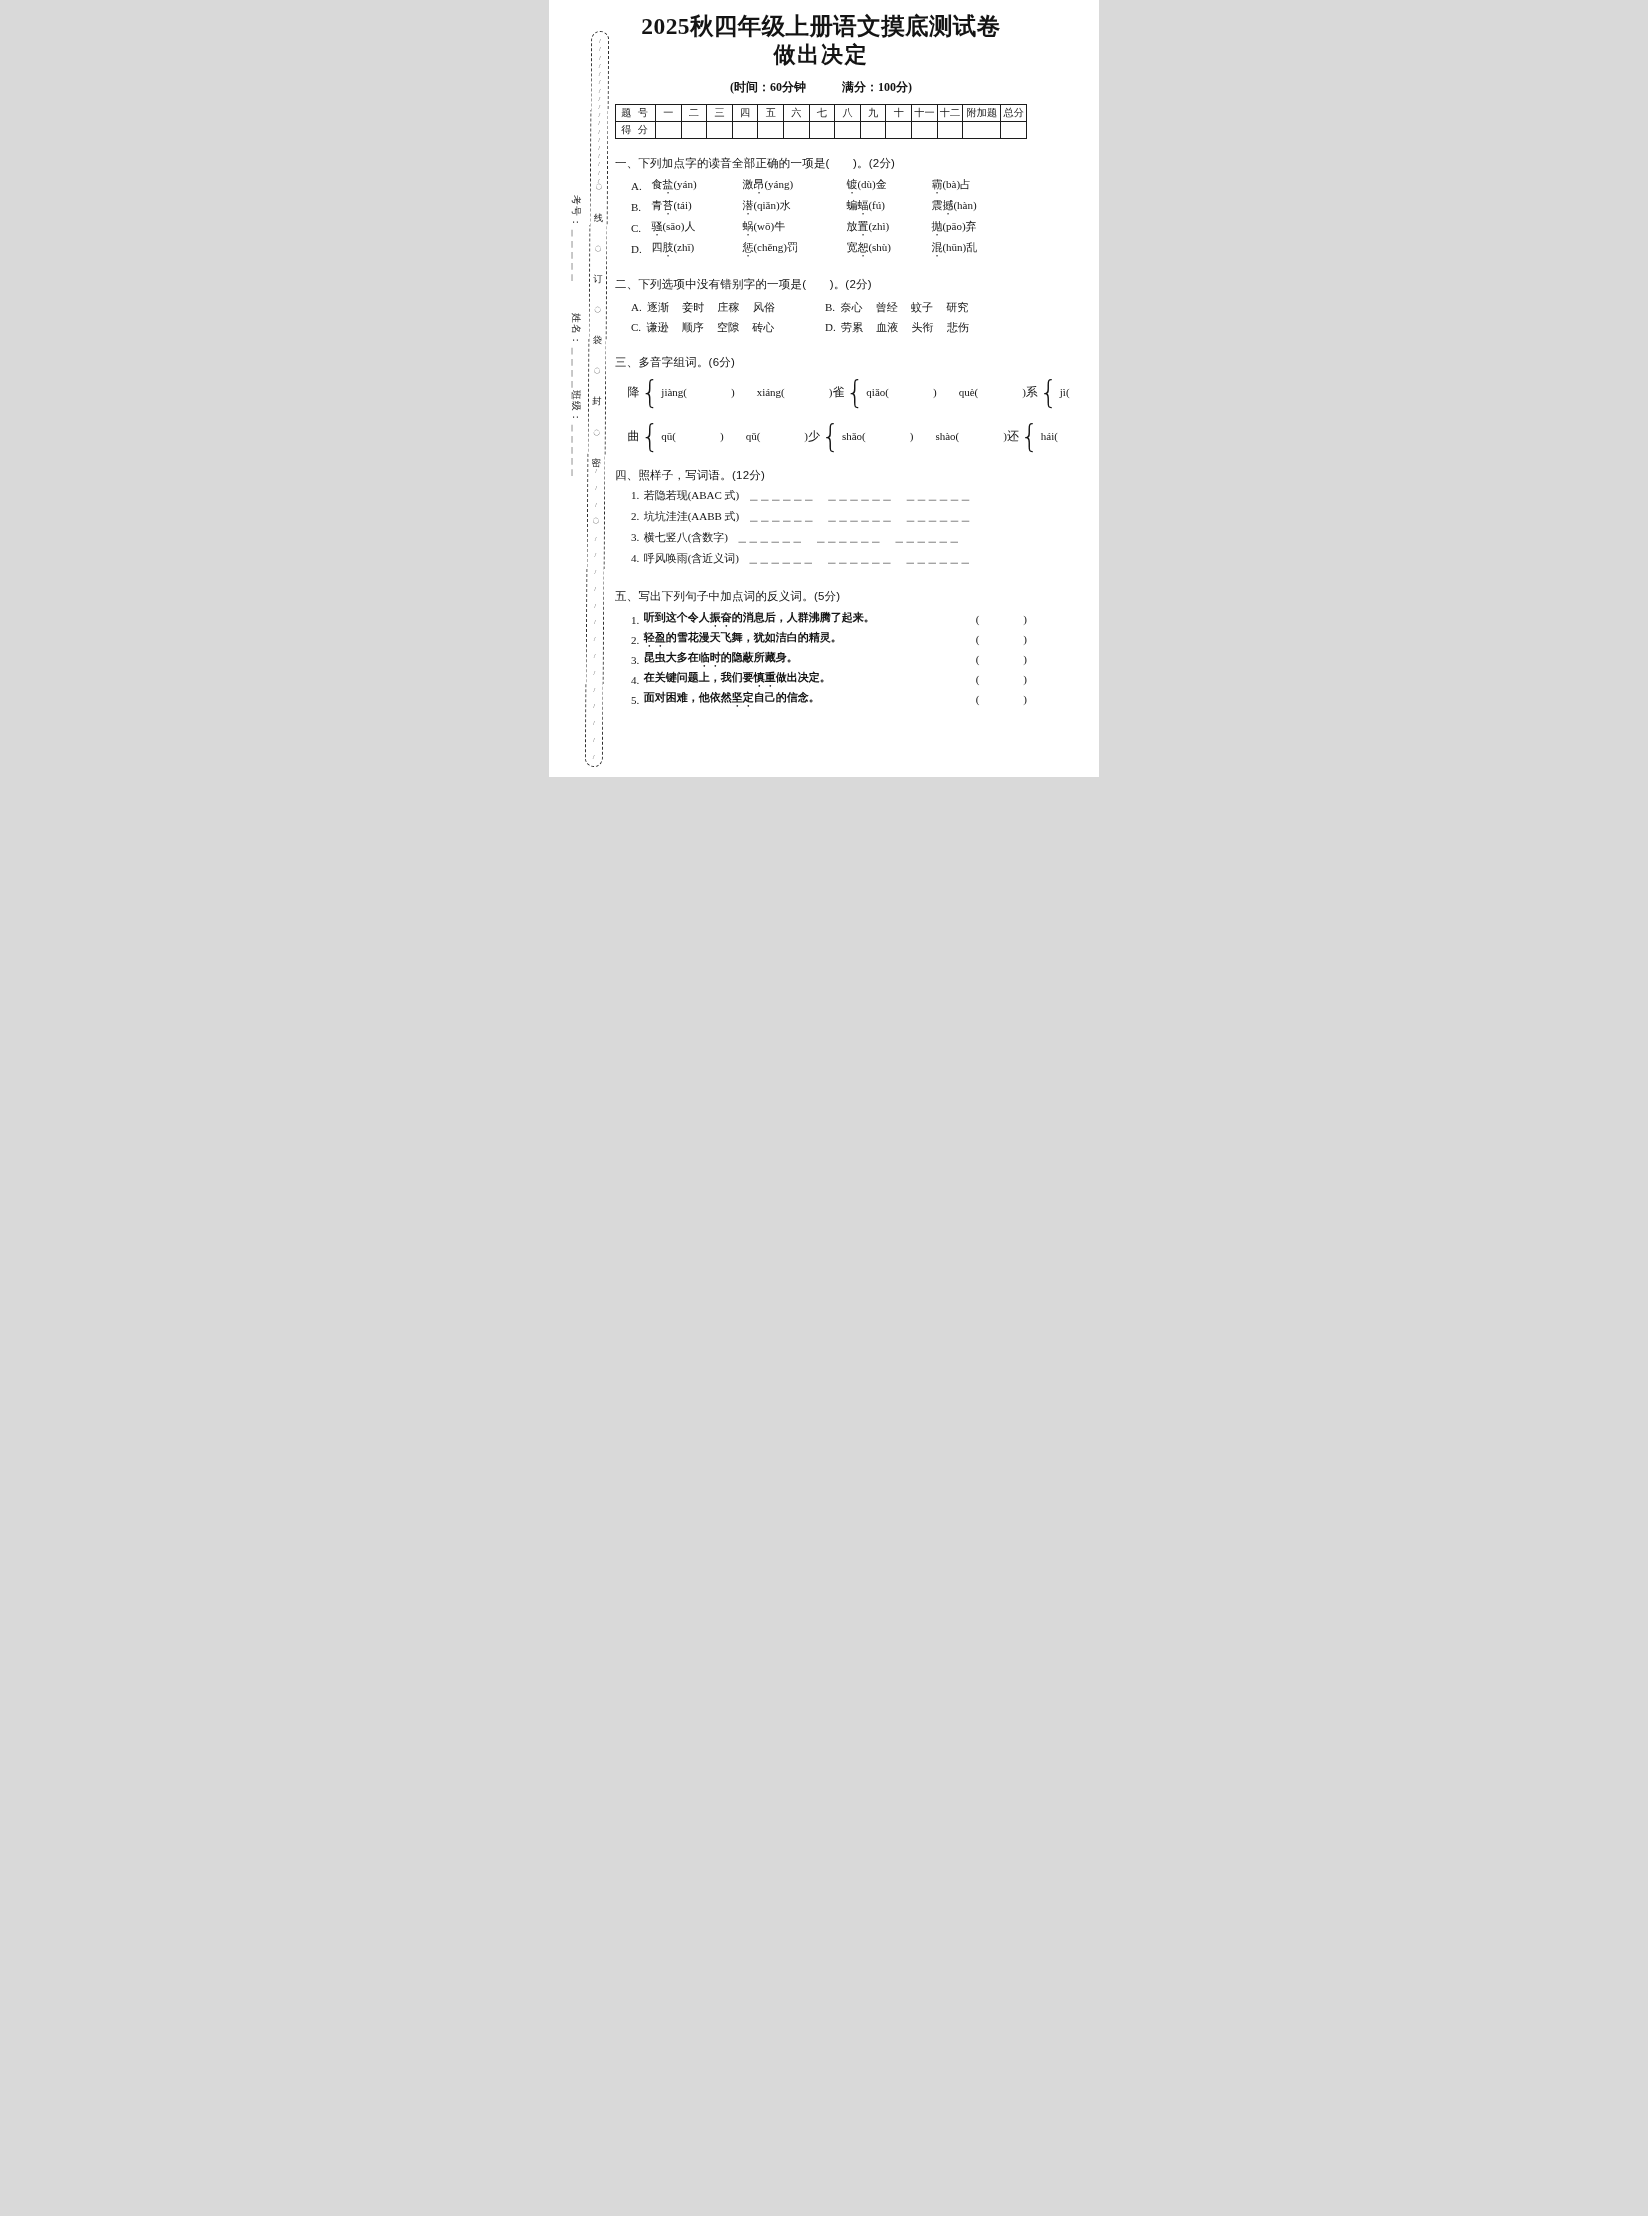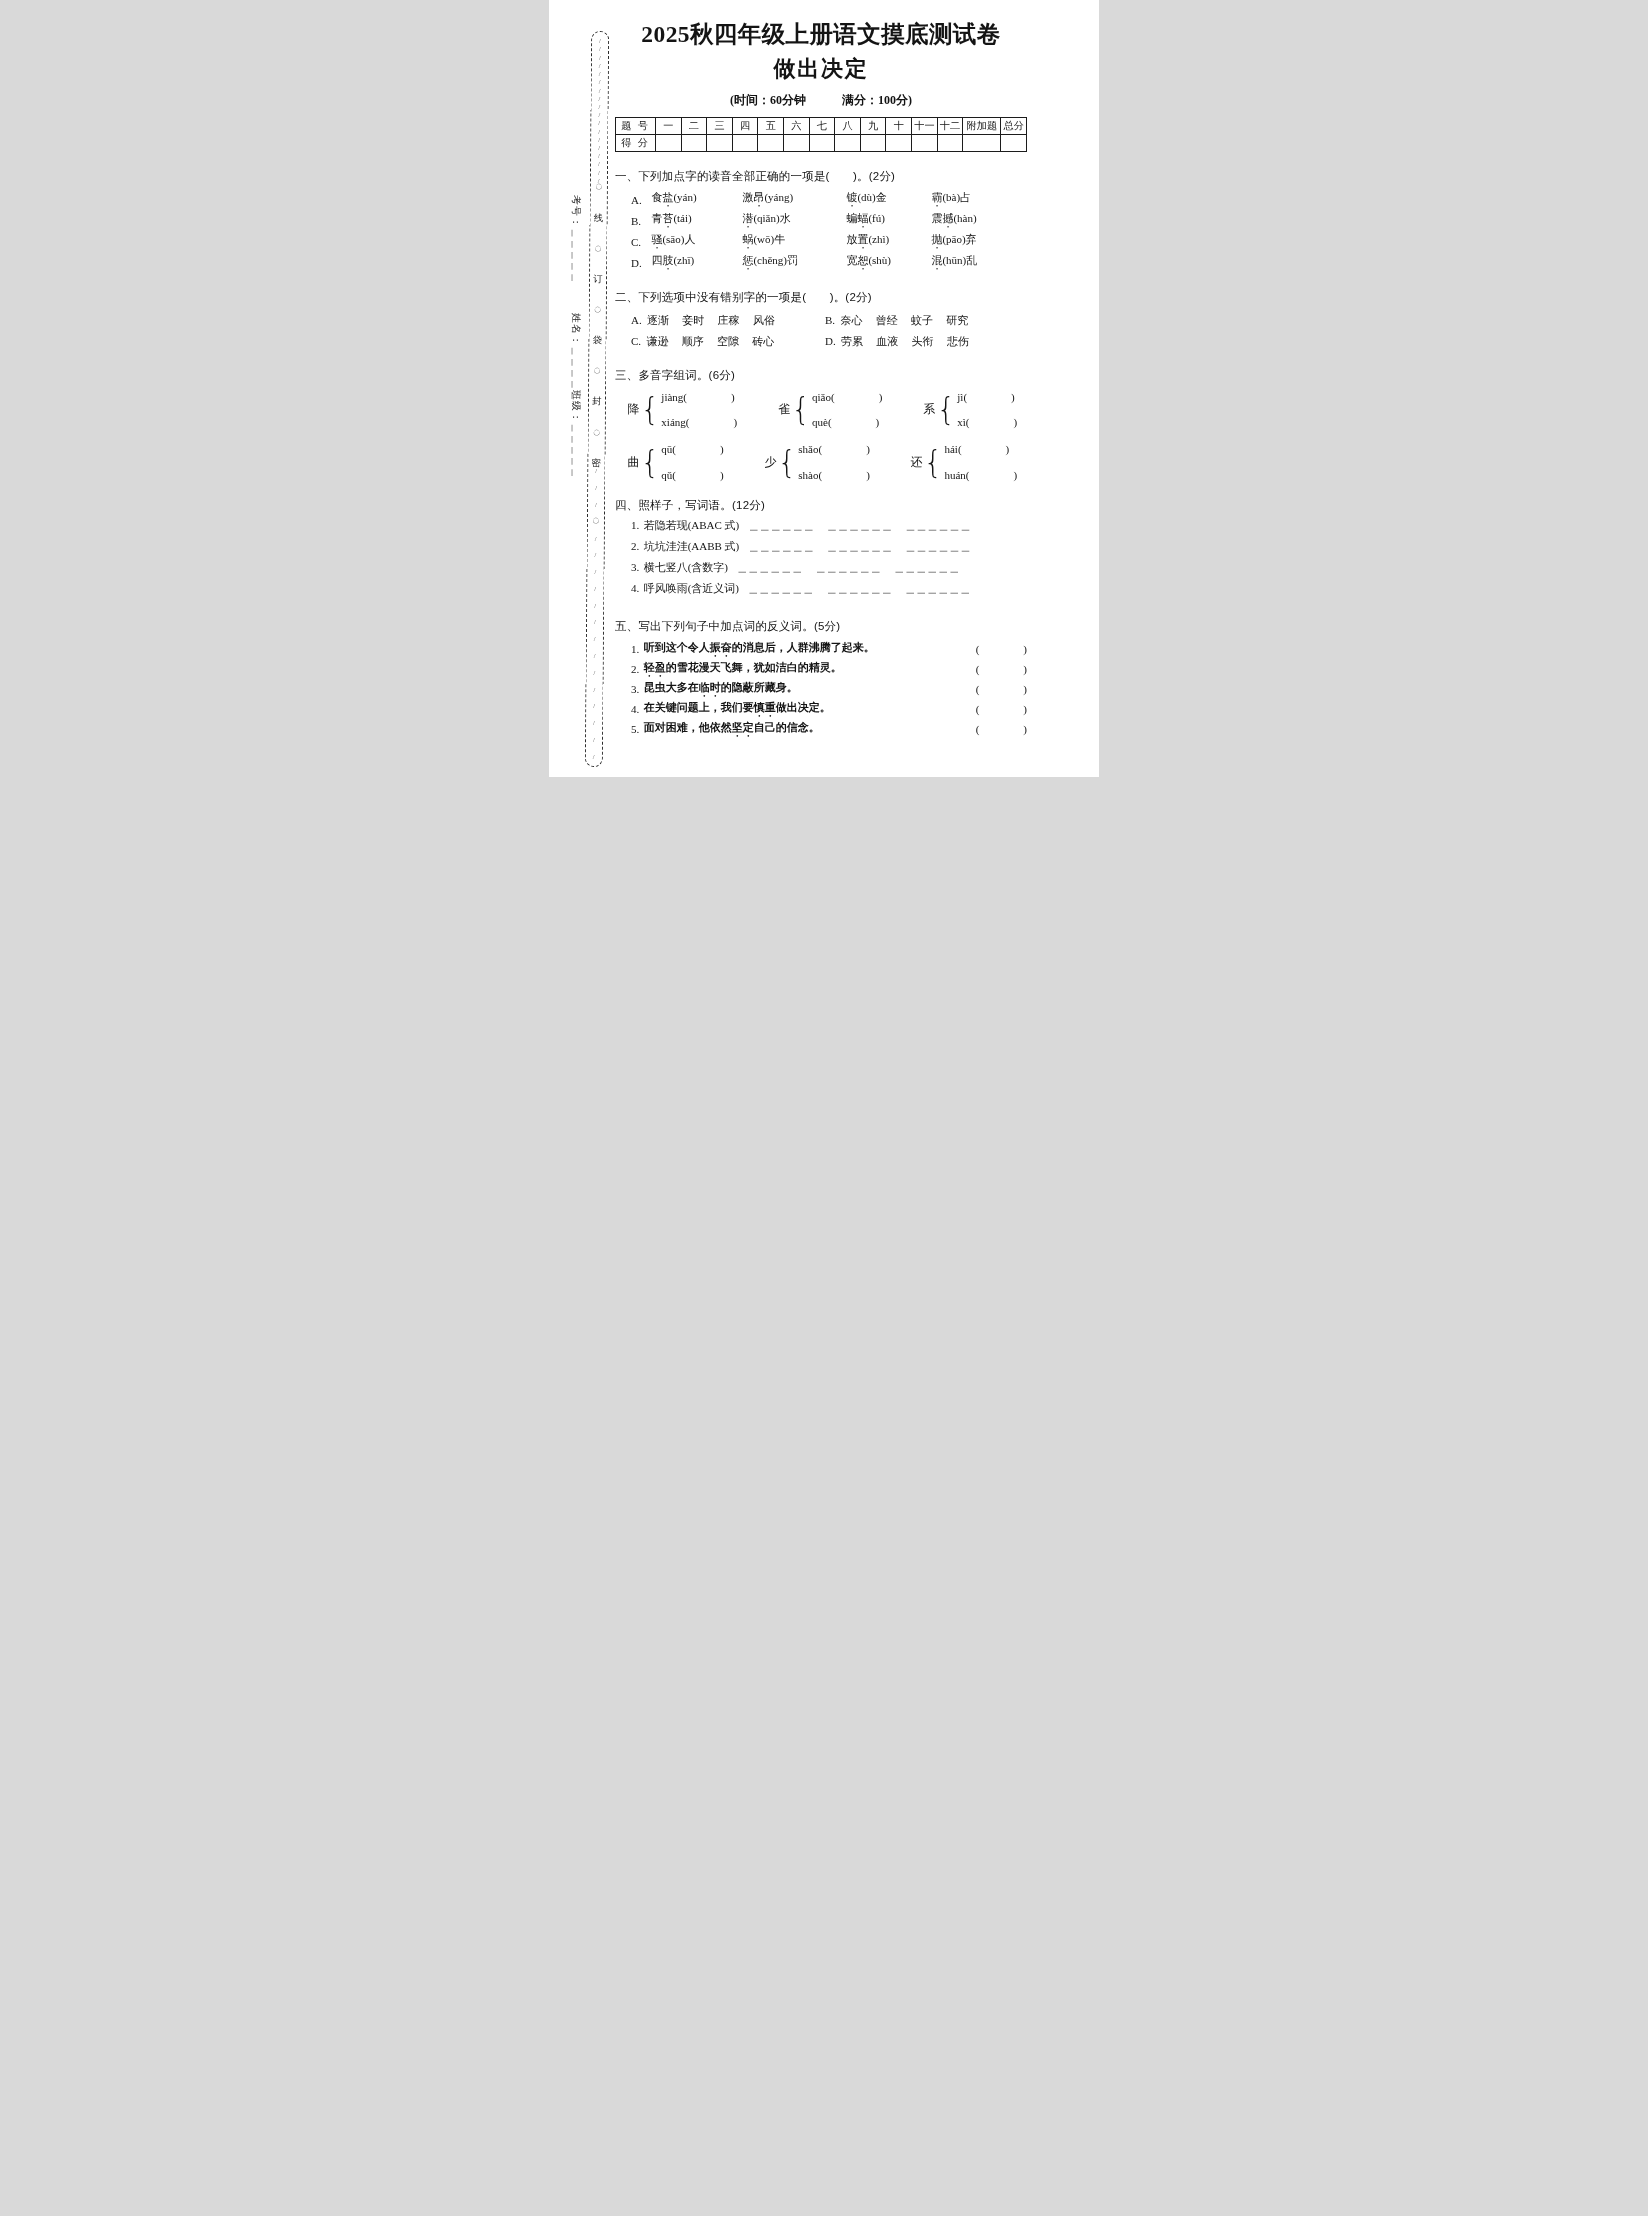--- a/index.html
+++ b/index.html
@@ -26,21 +26,21 @@
   .vlabel{
     position:absolute;left:19.5px;writing-mode:vertical-rl;text-orientation:sideways;
     font-size:9.8px;letter-spacing:1.3px;color:#222;white-space:nowrap;
   }
   .vlabel-kaohao{top:195px;}
   .vlabel-xingming{top:313px;}
   .vlabel-banji{top:390px;}
 
   
   .content{position:absolute;left:66px;top:11.5px;width:412px;}
-  h1{margin:8px;text-align:center;font-size:23.5px;line-height:1.2;font-weight:900;letter-spacing:0.4px;}
+  h1{margin:0;text-align:center;font-size:23.5px;line-height:1.2;font-weight:900;letter-spacing:0.4px;}
   h2{margin:2.7px 0 0;text-align:center;font-size:22px;line-height:1.2;font-weight:900;letter-spacing:1.8px;}
   .meta{margin-top:9.8px;text-align:center;font-size:12px;font-weight:600;}
 
   
   .score-table{width:100%;border-collapse:collapse;margin-top:8px;table-layout:fixed;padding-left:36px;}
   .score-table td{border:0.9px solid #1c1c1c;height:17px;text-align:center;font-size:10.2px;padding:0 0.4px;overflow:hidden;}
   .st-label{width:40px;letter-spacing:1.8px;}
 
   
   h3{
@@ -67,21 +67,21 @@
 
   
   .s3-groups{padding:2.7px 9.8px 0 12.4px;}
   .ms-row{display:flex;justify-content:space-between;margin-bottom:15px;font-size:11px;}
   .ms-group{display:flex;align-items:center;}
   .ms-char{font-size:12px;margin-right:1.3px;}
   .ms-brace{
     font-family:"DejaVu Sans",sans-serif;font-size:29px;font-weight:300;line-height:1;
     transform:scaleY(1.08);margin-right:2.2px;
   }
-  .ms-readings{display:flex;flex-direction:column;gap:13px;}
+  .ms-readings{display:flex;gap:22px;}
   .ms-line{line-height:1.1;}
 
   
   .s4-items{font-size:11px;}
   .s4-item{display:flex;align-items:baseline;height:21px;padding-left:16px;}
   .s4-num{margin-right:4.4px;}
   .s4-prompt{margin-right:8.9px;}
   .s4-blank{margin-right:12.4px;white-space:nowrap;}
 
   

